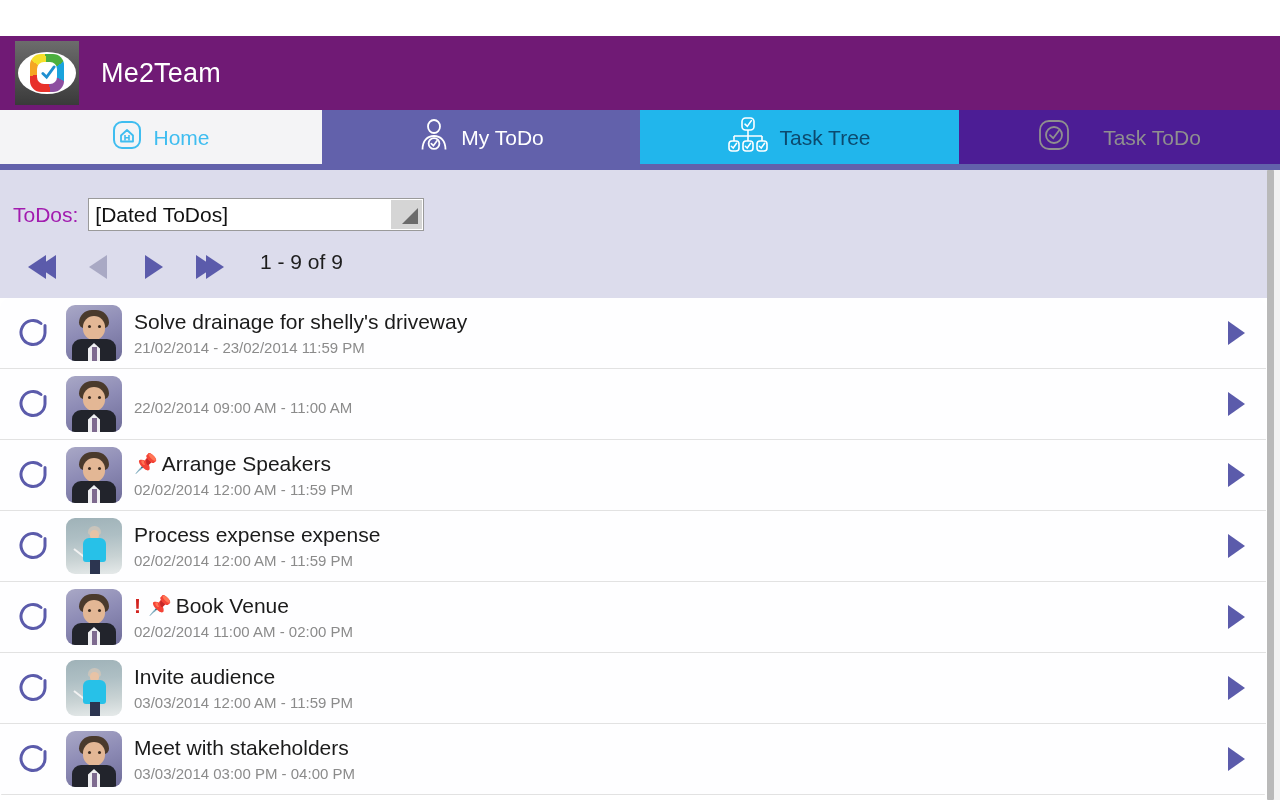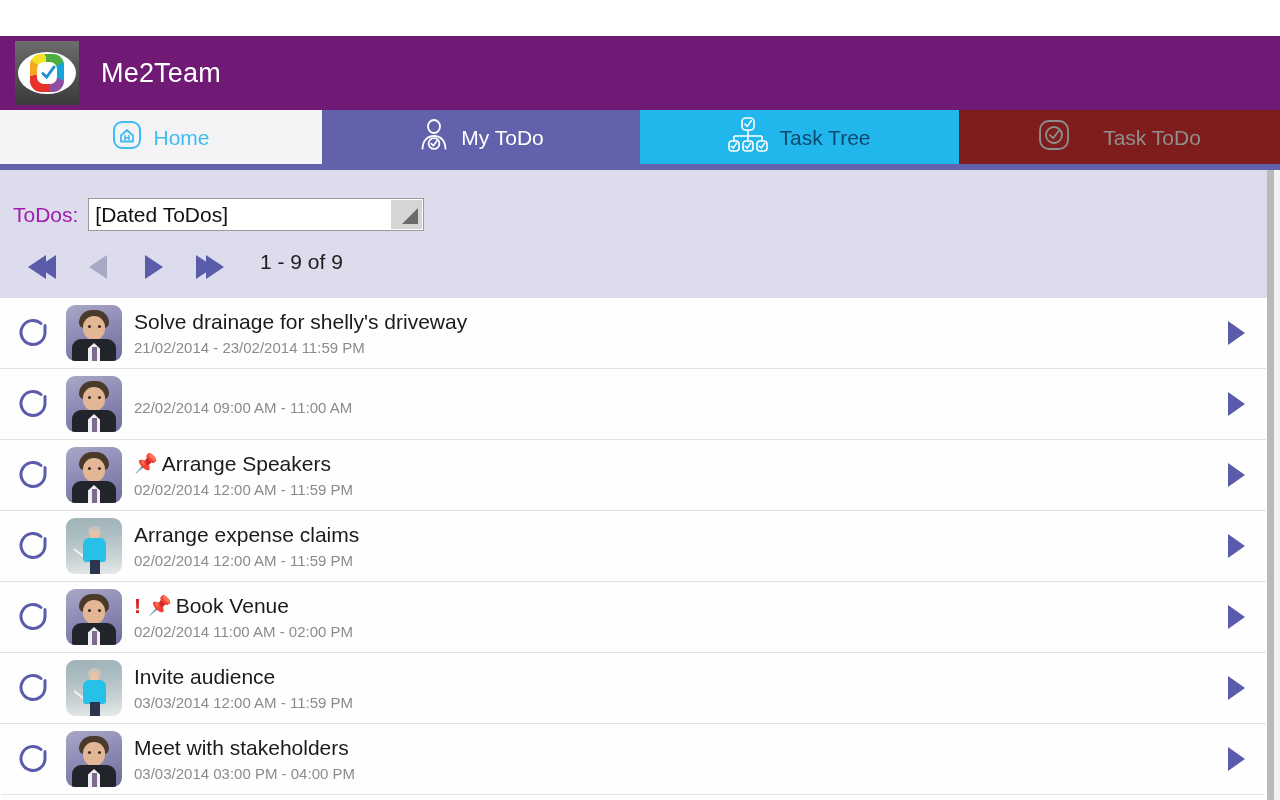--- a/index.html
+++ b/index.html
@@ -75,21 +75,21 @@
     position:absolute;top:110px;left:0;width:1280px;height:60px;
     background:#6261ab;display:flex;align-items:stretch;
   }
   .tab{
     display:flex;align-items:center;justify-content:center;gap:11px;
     height:54px;box-sizing:border-box;
   }
   .tab-home{width:322px;background:#f4f4f6;}
   .tab-mytodo{width:318px;background:#6261ab;}
   .tab-tasktree{width:319px;background:#21b6ec;}
-  .tab-tasktodo{width:321px;background:#7f1d1d;gap:33px;}
+  .tab-tasktodo{width:321px;background:#4c1d95;gap:33px;}
   .tab-label{font-size:21px;line-height:1;}
   .tab-home .tab-label{color:#3fbdf0;}
   .tab-mytodo .tab-label{color:#ffffff;}
   .tab-tasktree .tab-label{color:#0c4a6e;}
   .tab-tasktodo .tab-label{color:#8f8f8f;}
   .tabbar-underline{
     position:absolute;top:164px;left:0;width:1280px;height:6px;background:#6261ab;
   }
 
   
@@ -423,21 +423,21 @@
         </div>
         <div class="avatar av-woman">
           <div class="pole"></div>
           <div class="hair"></div>
           <div class="face"></div>
           <div class="coat"></div>
           <div class="legs"></div>
         </div>
         <div class="row-text">
           <div class="row-title">
-            <span>Arrange expense claims</span>
+            <span>Process expense expense</span>
           </div>
           <div class="row-sub">02/02/2014 12:00 AM - 11:59 PM</div>
         </div>
         <div class="row-chevron">
           <span class="chev"></span>
         </div>
       </div>
       <div class="row">
         <div class="row-status">
           <svg width="34" height="34" viewBox="0 0 34 34">

